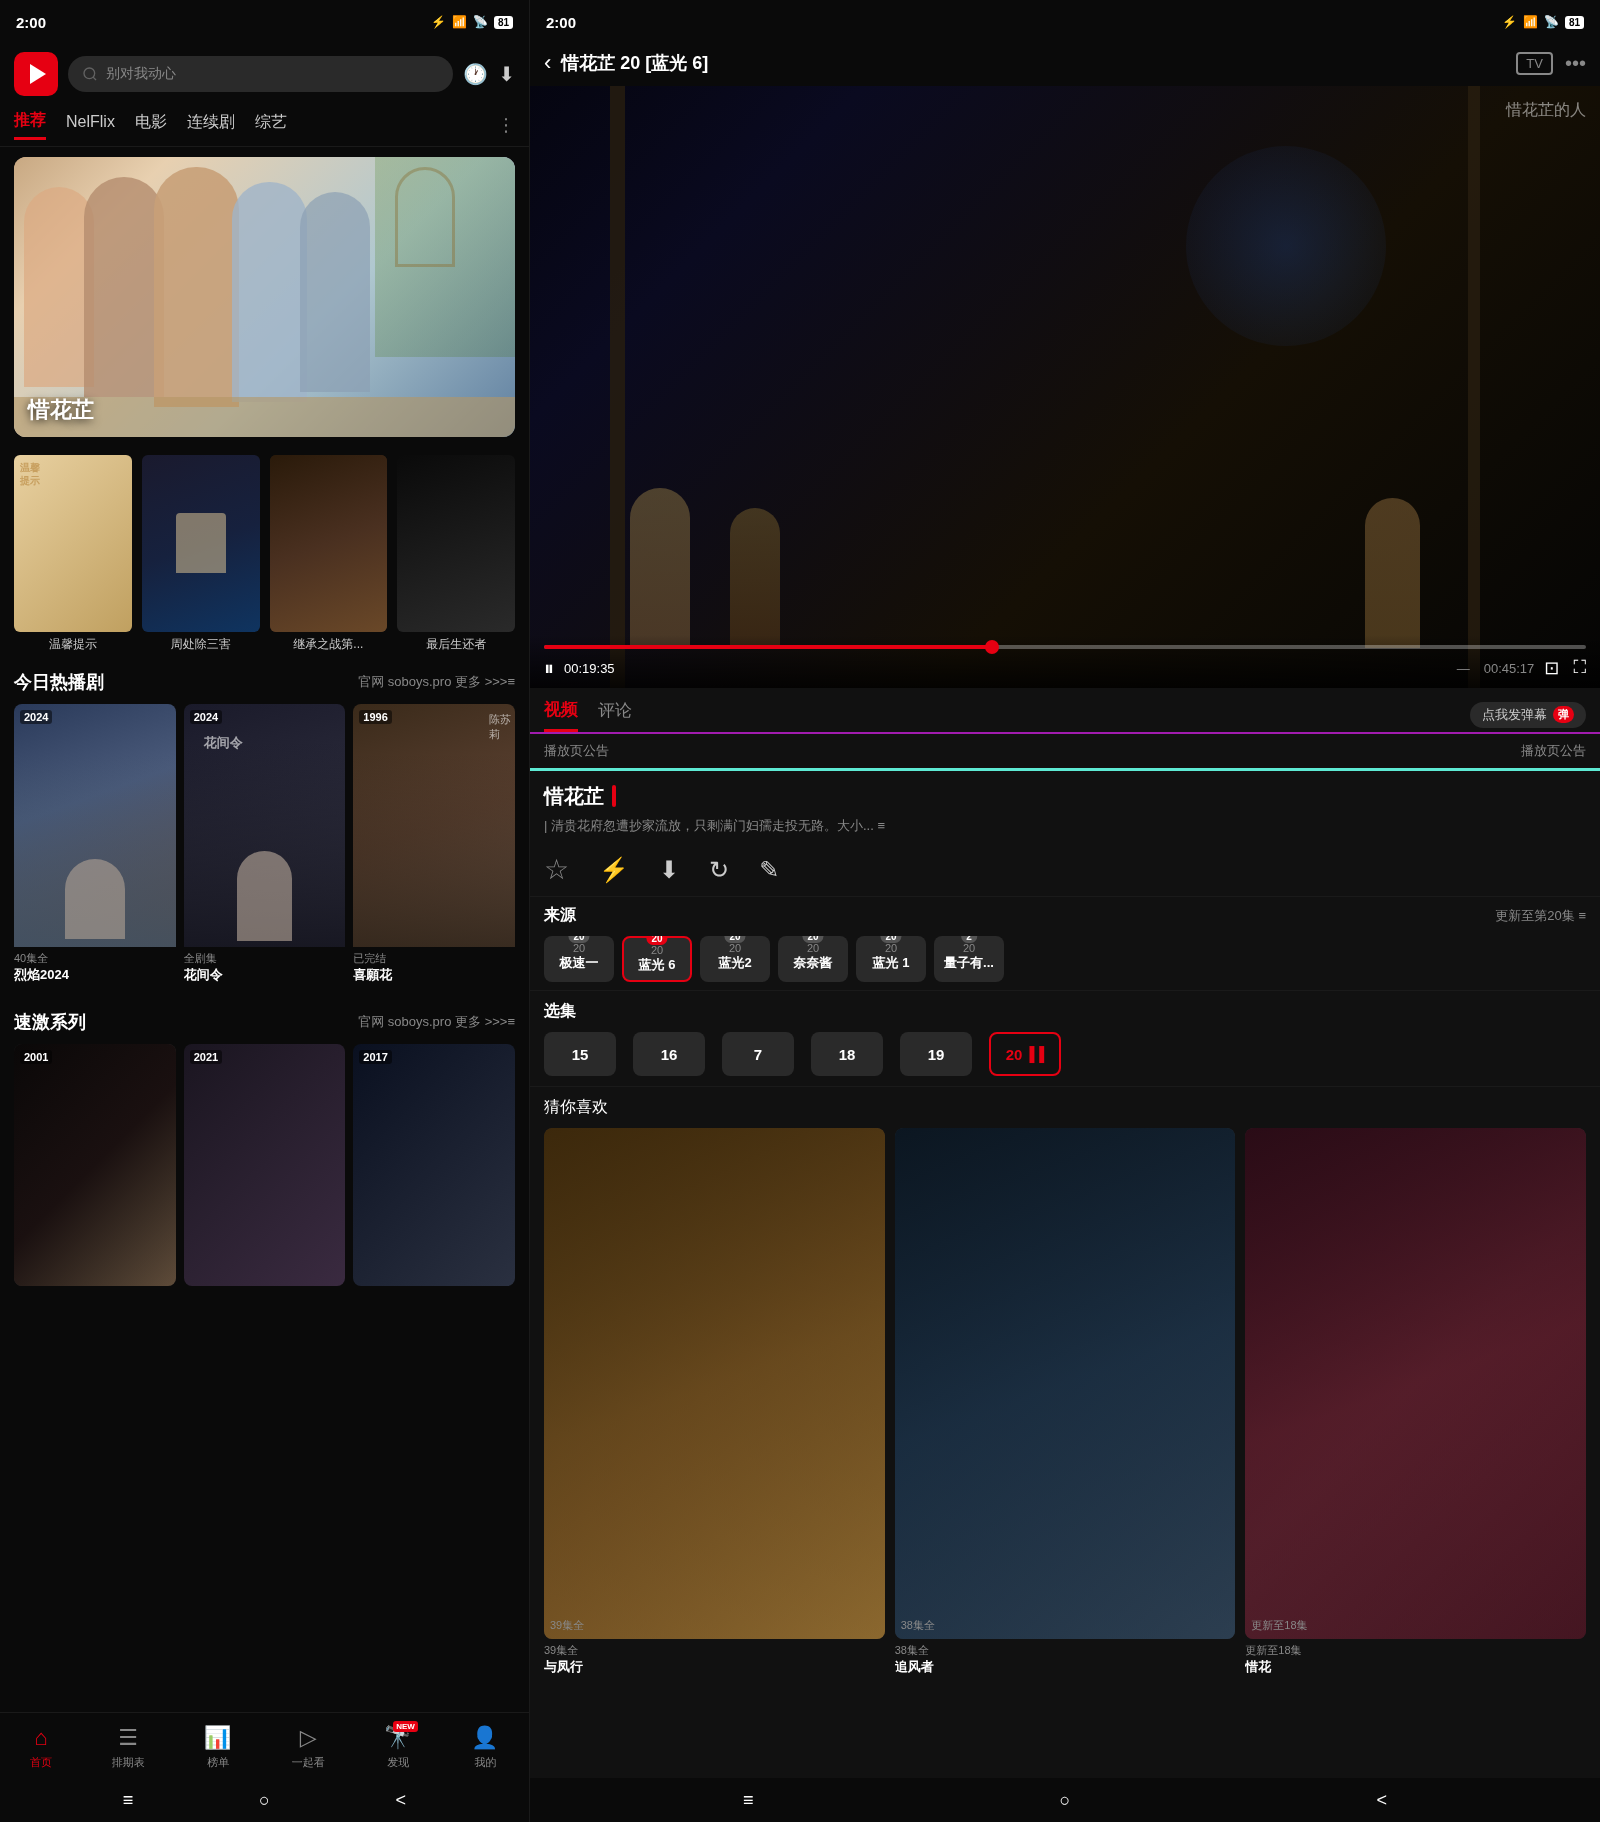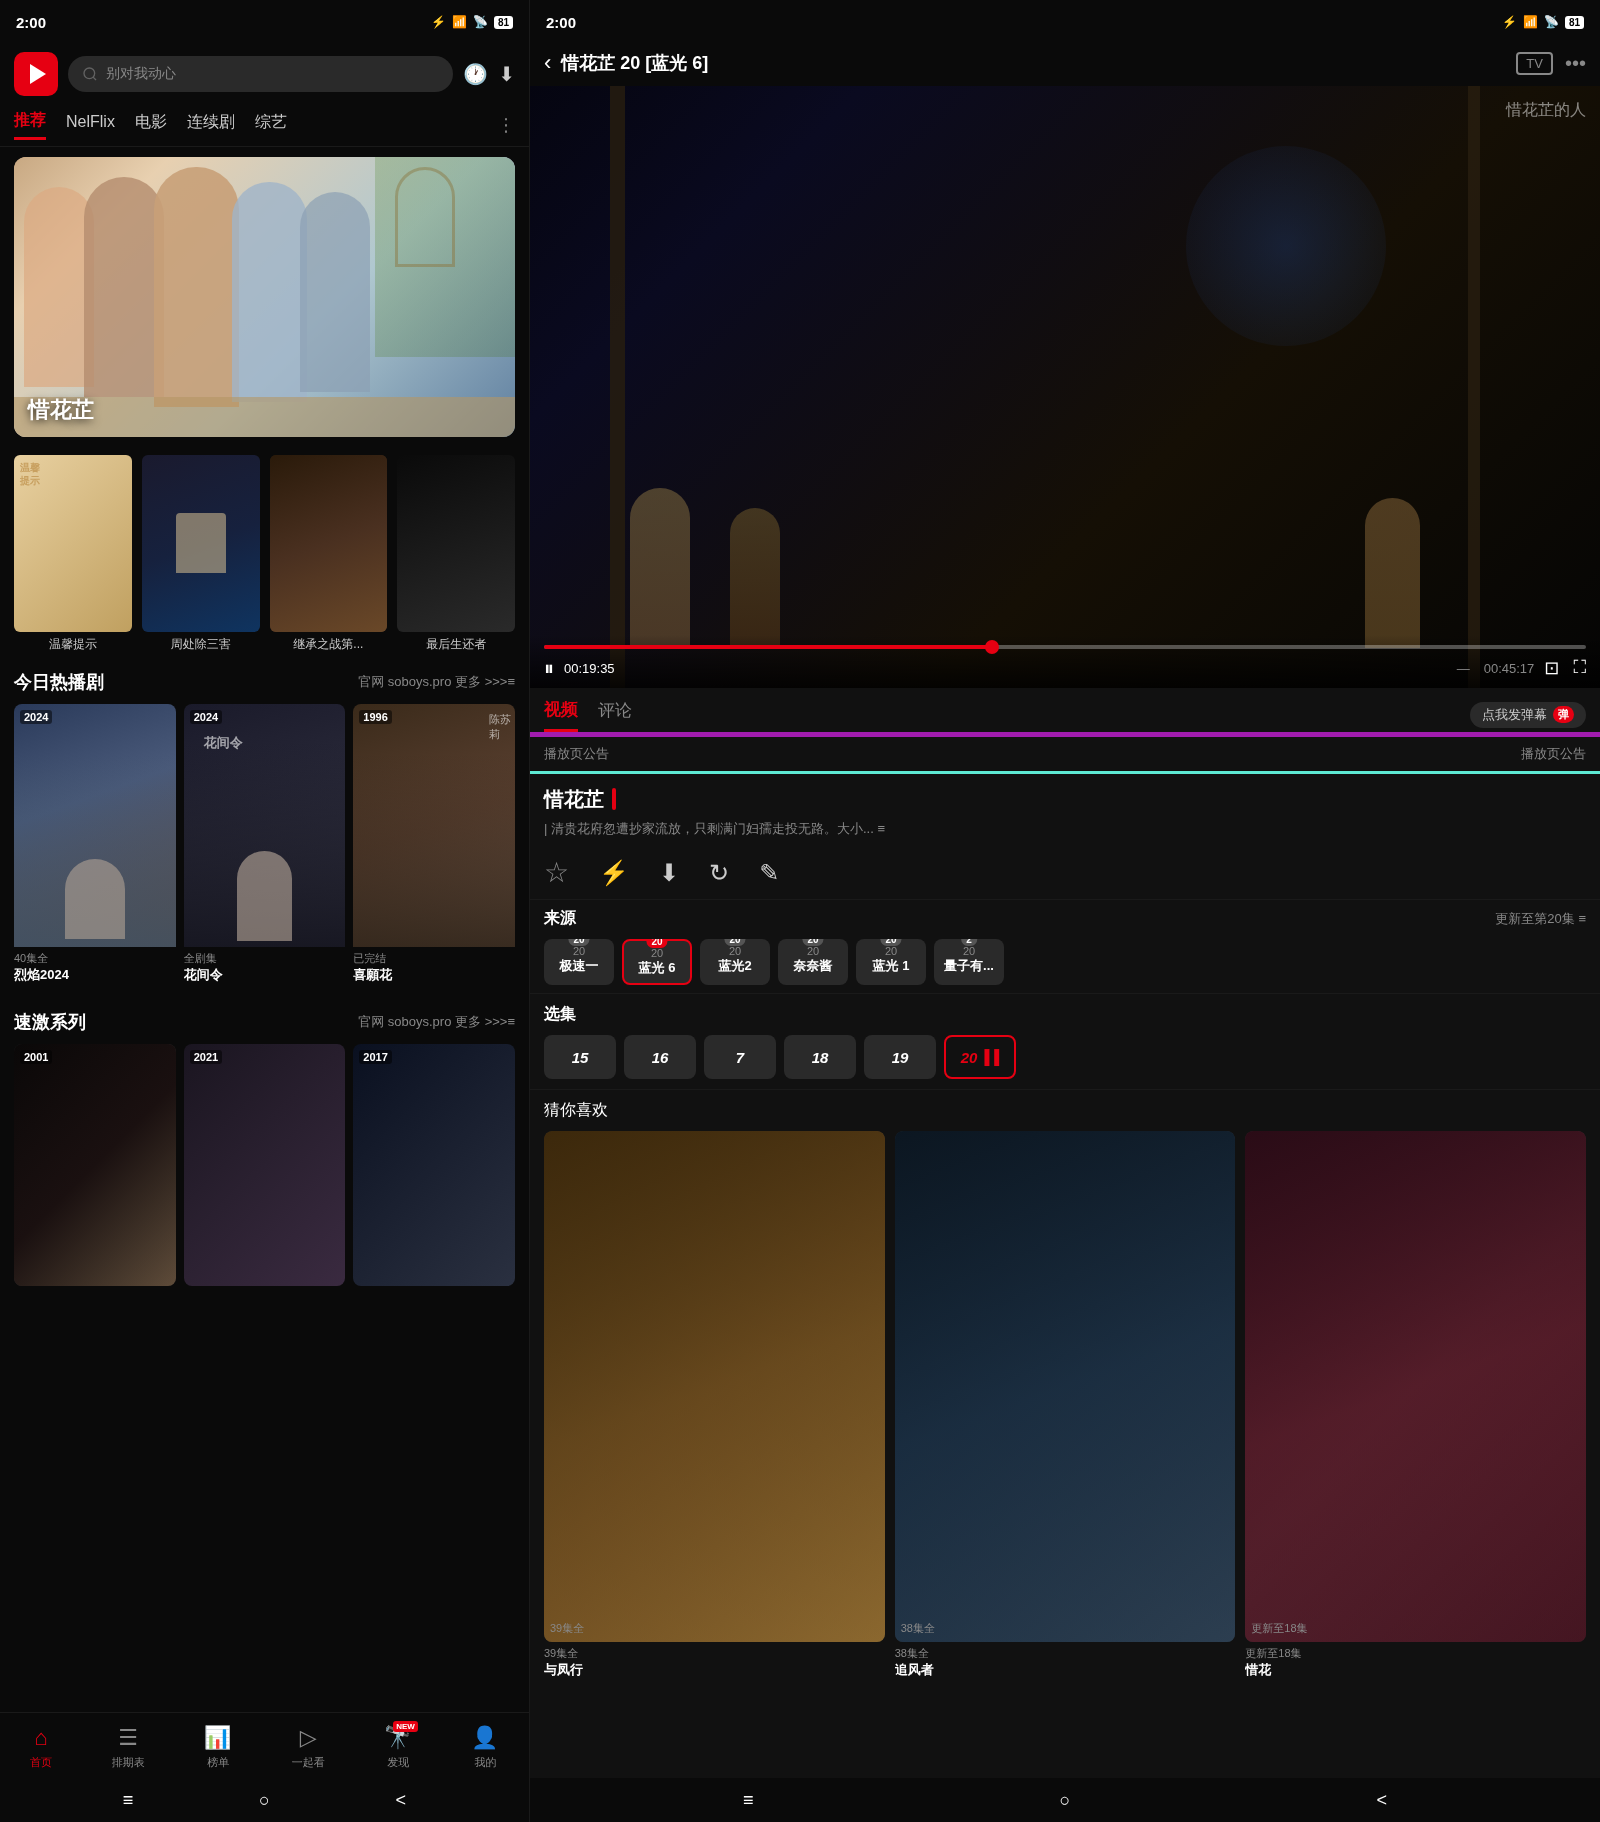--- a/index.html
+++ b/index.html
@@ -438,21 +438,21 @@
       color: #fff;
       font-size: 18px;
     }
 
     
     .content-tabs {
       display: flex;
       align-items: center;
       padding: 10px 14px 0;
       gap: 20px;
-      border-bottom: 5px solid #a21caf;
+      border-bottom: 2px solid #a21caf;
     }
     .content-tab {
       color: #888;
       font-size: 17px;
       padding-bottom: 8px;
       cursor: pointer;
     }
     .content-tab.active {
       color: #e60012;
       border-bottom: 3px solid #e60012;
@@ -604,23 +604,22 @@
       border-top: 1px solid #1a1a1a;
     }
     .ep-title {
       color: #fff;
       font-size: 16px;
       font-weight: 700;
       margin-bottom: 10px;
     }
     .ep-grid {
       display: flex;
-      gap: 8px;
+      gap: 17px;
       flex-wrap: wrap;
-      font-style: italic;
     }
     .ep-btn {
       width: 72px;
       height: 44px;
       background: #2a2a2a;
       border-radius: 8px;
       display: flex;
       align-items: center;
       justify-content: center;
       color: #fff;

